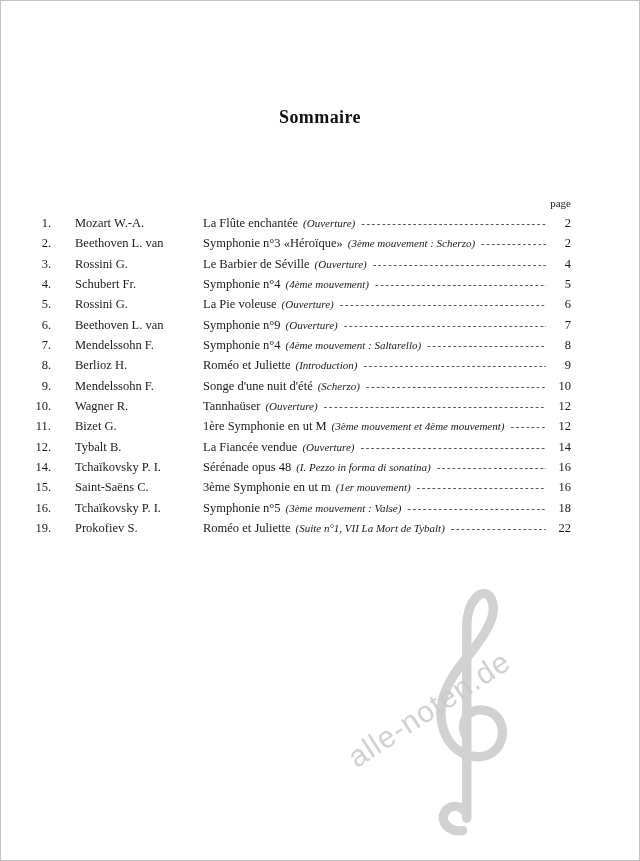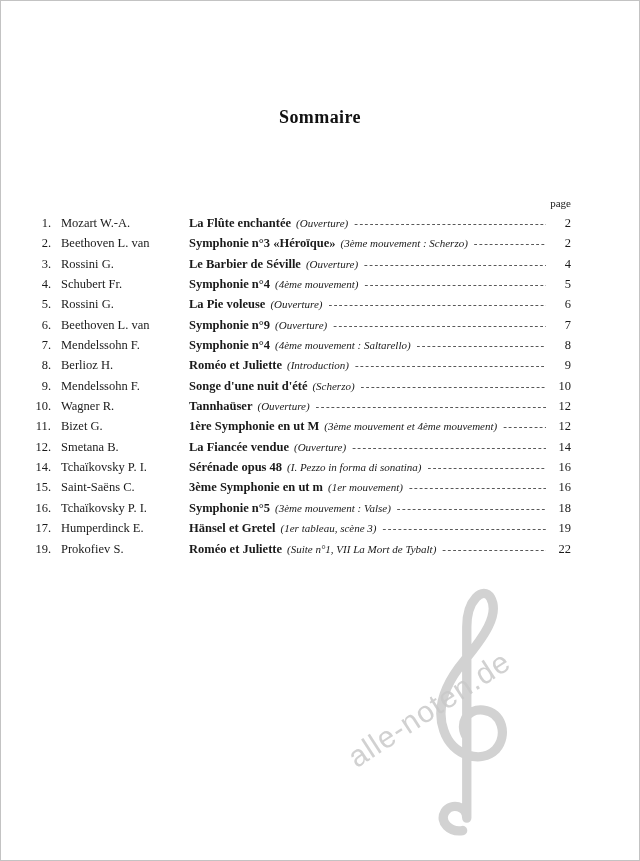--- a/index.html
+++ b/index.html
@@ -47,25 +47,25 @@
     color: #1a1a1a;
   }
   .num {
     flex: none;
     width: 22px;
     text-align: right;
   }
   .composer {
     flex: none;
     width: 128px;
-    margin-left: 10px;
+    margin-left: 24px;
   }
   .work-title {
     flex: none;
-    font-weight: bold;
+    font-weight: normal;
     text-align: center;
   }
   .detail {
     flex: none;
     font-style: italic;
     font-size: 11px;
     margin-left: 5px;
   }
   .leader {
     flex: 1;
@@ -208,21 +208,21 @@
     <span class="num">11.</span>
     <span class="composer">Bizet G.</span>
     <span class="work-title">1ère Symphonie en ut M</span>
     <span class="detail">(3ème mouvement et 4ème mouvement)</span>
     <span class="leader"></span>
     <span class="pagenum">12</span>
   </div>
 
   <div class="row">
     <span class="num">12.</span>
-    <span class="composer">Smetana B.</span>
+    <span class="composer">Tybalt B.</span>
     <span class="work-title">La Fiancée vendue</span>
     <span class="detail">(Ouverture)</span>
     <span class="leader"></span>
     <span class="pagenum">14</span>
   </div>
 
 
   <div class="row">
     <span class="num">14.</span>
     <span class="composer">Tchaïkovsky P. I.</span>
@@ -243,28 +243,20 @@
 
   <div class="row">
     <span class="num">16.</span>
     <span class="composer">Tchaïkovsky P. I.</span>
     <span class="work-title">Symphonie n°5</span>
     <span class="detail">(3ème mouvement : Valse)</span>
     <span class="leader"></span>
     <span class="pagenum">18</span>
   </div>
 
-  <div class="row">
-    <span class="num">17.</span>
-    <span class="composer">Humperdinck E.</span>
-    <span class="work-title">Hänsel et Gretel</span>
-    <span class="detail">(1er tableau, scène 3)</span>
-    <span class="leader"></span>
-    <span class="pagenum">19</span>
-  </div>
 
 
   <div class="row">
     <span class="num">19.</span>
     <span class="composer">Prokofiev S.</span>
     <span class="work-title">Roméo et Juliette</span>
     <span class="detail">(Suite n°1, VII La Mort de Tybalt)</span>
     <span class="leader"></span>
     <span class="pagenum">22</span>
   </div>

